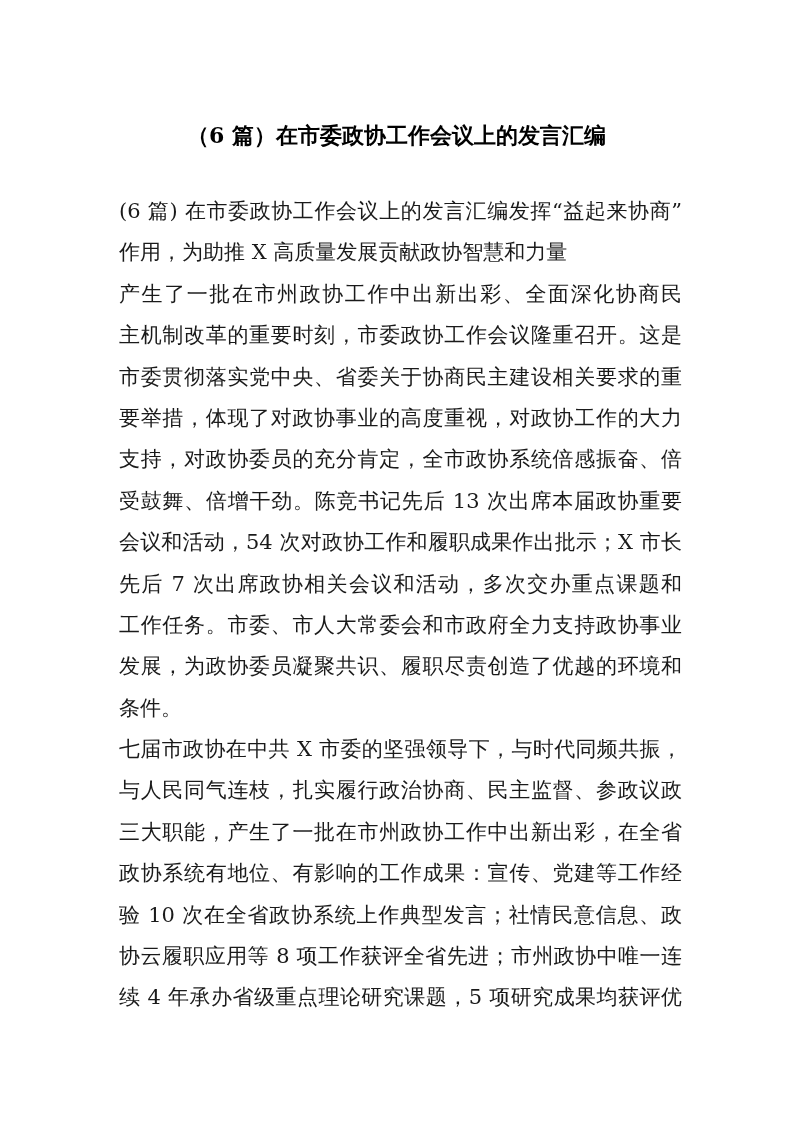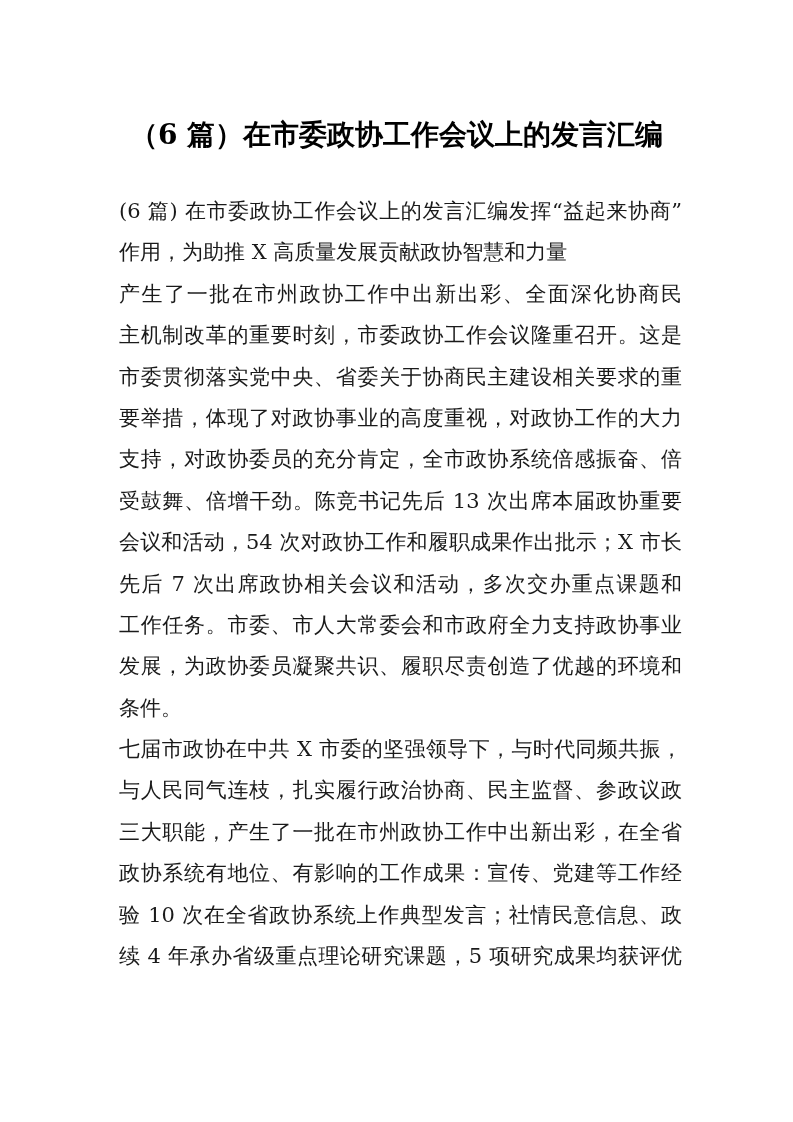--- a/index.html
+++ b/index.html
@@ -12,21 +12,21 @@
     background: #ffffff;
     overflow: hidden;
     font-family: "DejaVu Serif", "Liberation Serif", serif;
   }
   .doc-title {
     position: absolute;
     top: 111px;
     left: 0;
     right: 0;
     text-align: center;
-    font-size: 28px;
+    font-size: 22px;
     line-height: 48px;
     font-weight: 700;
     color: #000000;
     white-space: nowrap;
   }
   .doc-body {
     position: absolute;
     left: 113px;
     top: 191px;
     width: 569px;
@@ -70,16 +70,17 @@
         <div class="line">工作任务。市委、市人大常委会和市政府全力支持政协事业</div>
         <div class="line">发展，为政协委员凝聚共识、履职尽责创造了优越的环境和</div>
         <div class="line para-end">条件。</div>
       </div>
       <div class="paragraph">
         <div class="line">七届市政协在中共 X 市委的坚强领导下，与时代同频共振，</div>
         <div class="line">与人民同气连枝，扎实履行政治协商、民主监督、参政议政</div>
         <div class="line">三大职能，产生了一批在市州政协工作中出新出彩，在全省</div>
         <div class="line">政协系统有地位、有影响的工作成果：宣传、党建等工作经</div>
         <div class="line">验 10 次在全省政协系统上作典型发言；社情民意信息、政</div>
+        <div class="line">协云履职应用等 8 项工作获评全省先进；市州政协中唯一连</div>
         <div class="line">续 4 年承办省级重点理论研究课题，5 项研究成果均获评优</div>
       </div>
     </div>
 </div>
 
 </body></html>

